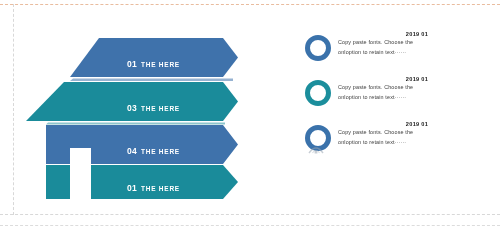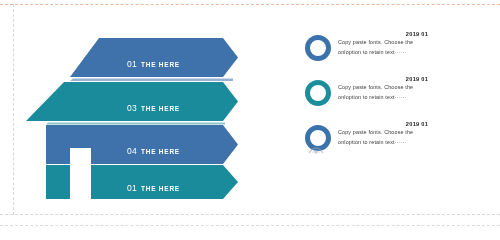--- a/index.html
+++ b/index.html
@@ -65,21 +65,21 @@
   .chev-svg { display:block; }
 
   .band-label {
     position: absolute;
     color: #ffffff;
     white-space: nowrap;
     letter-spacing: .2px;
   }
   .band-num {
     font-size: 8.5px;
-    font-weight: normal;
+    font-weight: bold;
     letter-spacing: .3px;
   }
   .band-text {
     font-size: 6.5px;
     font-weight: bold;
     letter-spacing: .75px;
     margin-left: 4px;
   }
 
   

